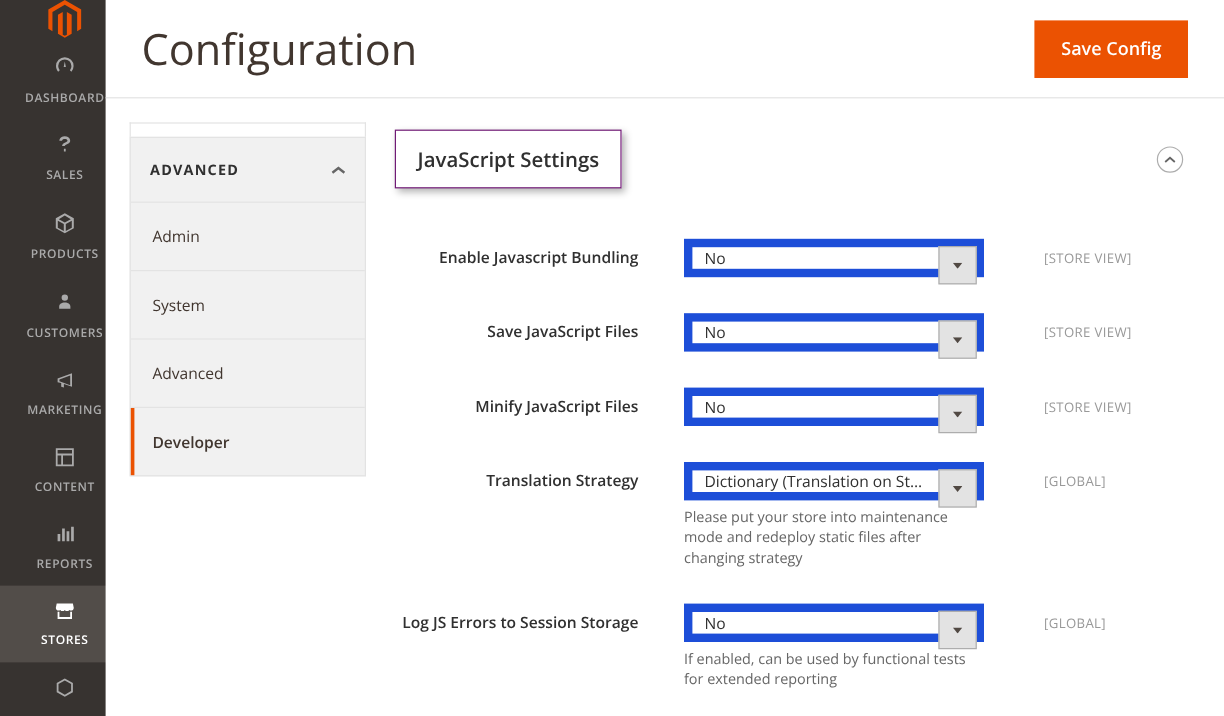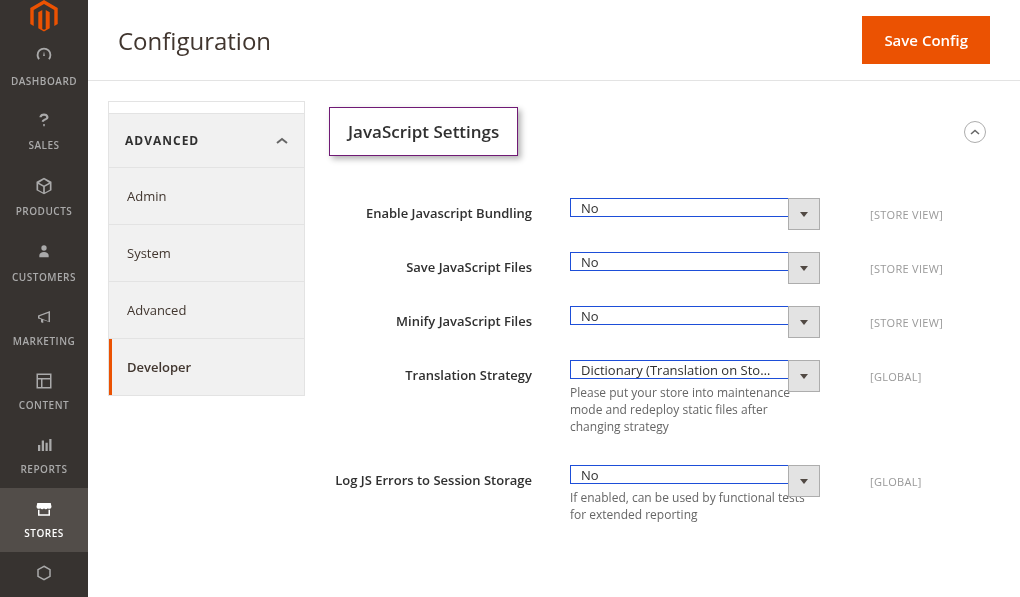--- a/index.html
+++ b/index.html
@@ -1,28 +1,28 @@
 <!DOCTYPE html>
 <html><head>
   <meta charset="utf-8">
   <style>
     * { margin: 0; padding: 0; box-sizing: border-box; font-family: 'Open Sans', -apple-system, sans-serif; }
     body { background: #fff; color: #303030; font-size: 13px; width: 1020px; height: 597px; overflow: hidden; position: relative; }
     
-    .sidebar { position: absolute; left: 0; top: 0; width: 88px; height: 597px; background: #373330; display: flex; flex-direction: column; }
+    .sidebar { position: absolute; left: 0; top: 0; width: 108px; height: 597px; background: #373330; display: flex; flex-direction: column; }
     .logo { height: 58px; display: flex; align-items: center; justify-content: center; color: #eb5202; }
     .nav-item { display: flex; flex-direction: column; align-items: center; justify-content: center; padding: 12px 4px; color: #aaa; cursor: pointer; font-size: 10px; font-weight: 600; letter-spacing: 0.5px; }
     .nav-item.active { background: #524d49; color: #fff; }
     .nav-item .icon { margin-bottom: 5px; color: #aaa; }
     .nav-item.active .icon { color: #fff; }
     .nav-item span { text-align: center; }
     
     .main { position: absolute; left: 88px; top: 0; right: 0; height: 597px; background: #fff; }
     .header { display: flex; justify-content: space-between; align-items: center; padding: 16px 30px; border-bottom: 1px solid #e3e3e3; }
-    .page-title { font-size: 24px; font-weight: 400; color: #41362f; }
+    .page-title { font-size: 36px; font-weight: 400; color: #41362f; }
     .btn-save { background: #eb5202; color: #fff; border: none; padding: 14px 22px; font-size: 15px; font-weight: 600; cursor: pointer; }
     
     .content { display: flex; padding: 20px 30px 0 20px; gap: 20px; }
     
     .config-nav { width: 197px; flex-shrink: 0; }
     .nav-group { background: #f1f1f1; border: 1px solid #e3e3e3; }
     .nav-group-header { padding: 18px 16px; font-weight: 700; font-size: 12px; letter-spacing: 1px; color: #303030; display: flex; justify-content: space-between; align-items: center; border-bottom: 1px solid #e3e3e3; cursor: pointer; }
     .nav-subitems { }
     .nav-subitem { padding: 19px 18px; font-size: 13px; color: #41362f; cursor: pointer; border-bottom: 1px solid #e3e3e3; }
     .nav-subitem.active { border-left: 3px solid #eb5202; padding-left: 15px; font-weight: 600; }
@@ -31,21 +31,21 @@
     .settings-panel { flex: 1; }
     .section-header { display: flex; justify-content: space-between; align-items: center; padding: 6px 0 18px 0; }
     .section-title-box { border: 1px solid #701a75; padding: 12px 18px; display: inline-block; box-shadow: 3px 3px 6px rgba(0,0,0,0.3); margin-left: 4px; }
     .section-title { font-size: 17px; font-weight: 600; color: #303030; }
     .collapse-btn { width: 22px; height: 22px; border: 1px solid #adadad; border-radius: 50%; display: flex; align-items: center; justify-content: center; cursor: pointer; margin-right: 4px; }
     
     .form-rows { padding-top: 24px; }
     .form-row { display: flex; margin-bottom: 30px; gap: 20px; }
     .form-label { width: 225px; text-align: right; padding-right: 18px; font-size: 13px; font-weight: 600; color: #303030; padding-top: 6px; }
     .form-control-wrap { width: 250px; }
-    .form-select { width: 100%; height: 19px; border: 1px solid #1d4ed8; padding: 0 10px; font-size: 13px; background: #fff; display: flex; align-items: center; justify-content: space-between; position: relative; cursor: pointer; }
+    .form-select { width: 100%; height: 32px; border: 7px solid #1d4ed8; padding: 0 10px; font-size: 13px; background: #fff; display: flex; align-items: center; justify-content: space-between; position: relative; cursor: pointer; }
     .form-select .select-btn { width: 32px; height: 32px; background: #e3e3e3; position: absolute; right: -1px; top: -1px; border: 1px solid #adadad; display: flex; align-items: center; justify-content: center; }
     .form-note { font-size: 12px; color: #666; margin-top: 6px; line-height: 1.4; }
     .form-scope { width: 130px; text-align: left; padding-left: 30px; font-size: 11px; color: #999; padding-top: 9px; letter-spacing: 0.3px; }
     .select-text { overflow: hidden; text-overflow: ellipsis; white-space: nowrap; padding-right: 34px; }
   </style>
 </head>
 <body>
 
 <div class="sidebar">
   <div class="logo">

